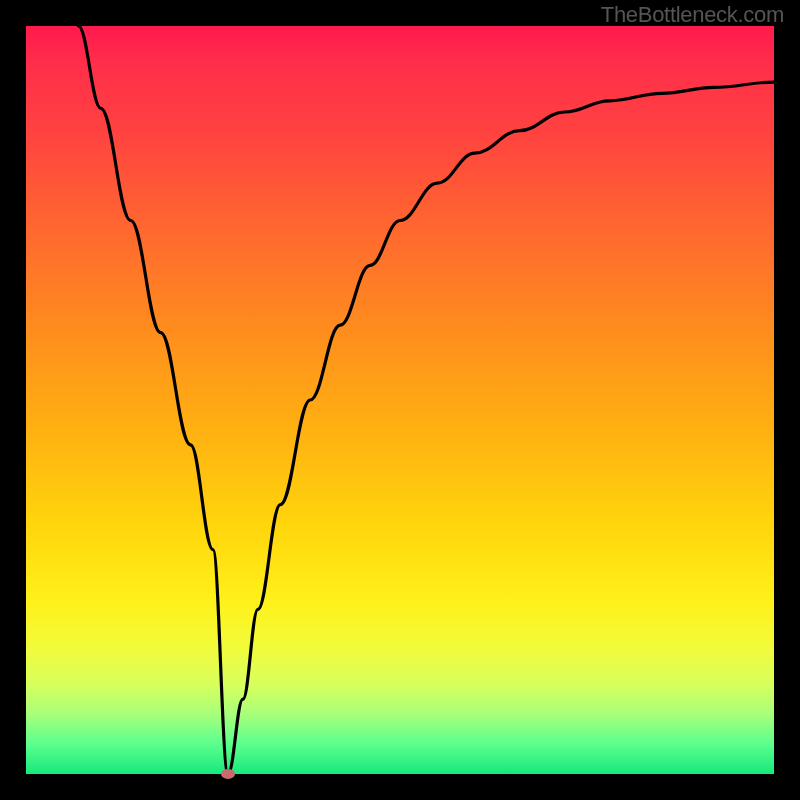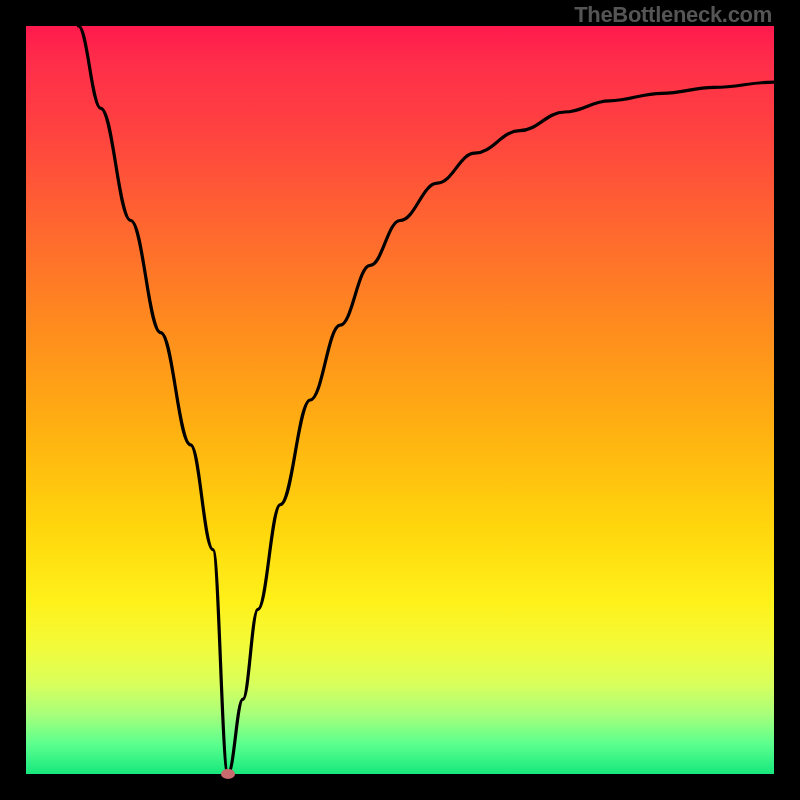--- a/index.html
+++ b/index.html
@@ -8,24 +8,24 @@
     width: 800px;
     height: 800px;
     background: #000;
     font-family: Arial, sans-serif;
     position: relative;
     overflow: hidden;
   }
   .watermark {
     position: absolute;
     top: 2px;
-    right: 28px;
+    right: 16px;
     color: #555;
     font-size: 22px;
-    font-weight: 700;
+    font-weight: 400;
     z-index: 10;
     letter-spacing: -0.3px;
   }
   .plot-outer {
     position: absolute;
     left: 26px;
     top: 26px;
     width: 748px;
     height: 748px;
     background: #000;

